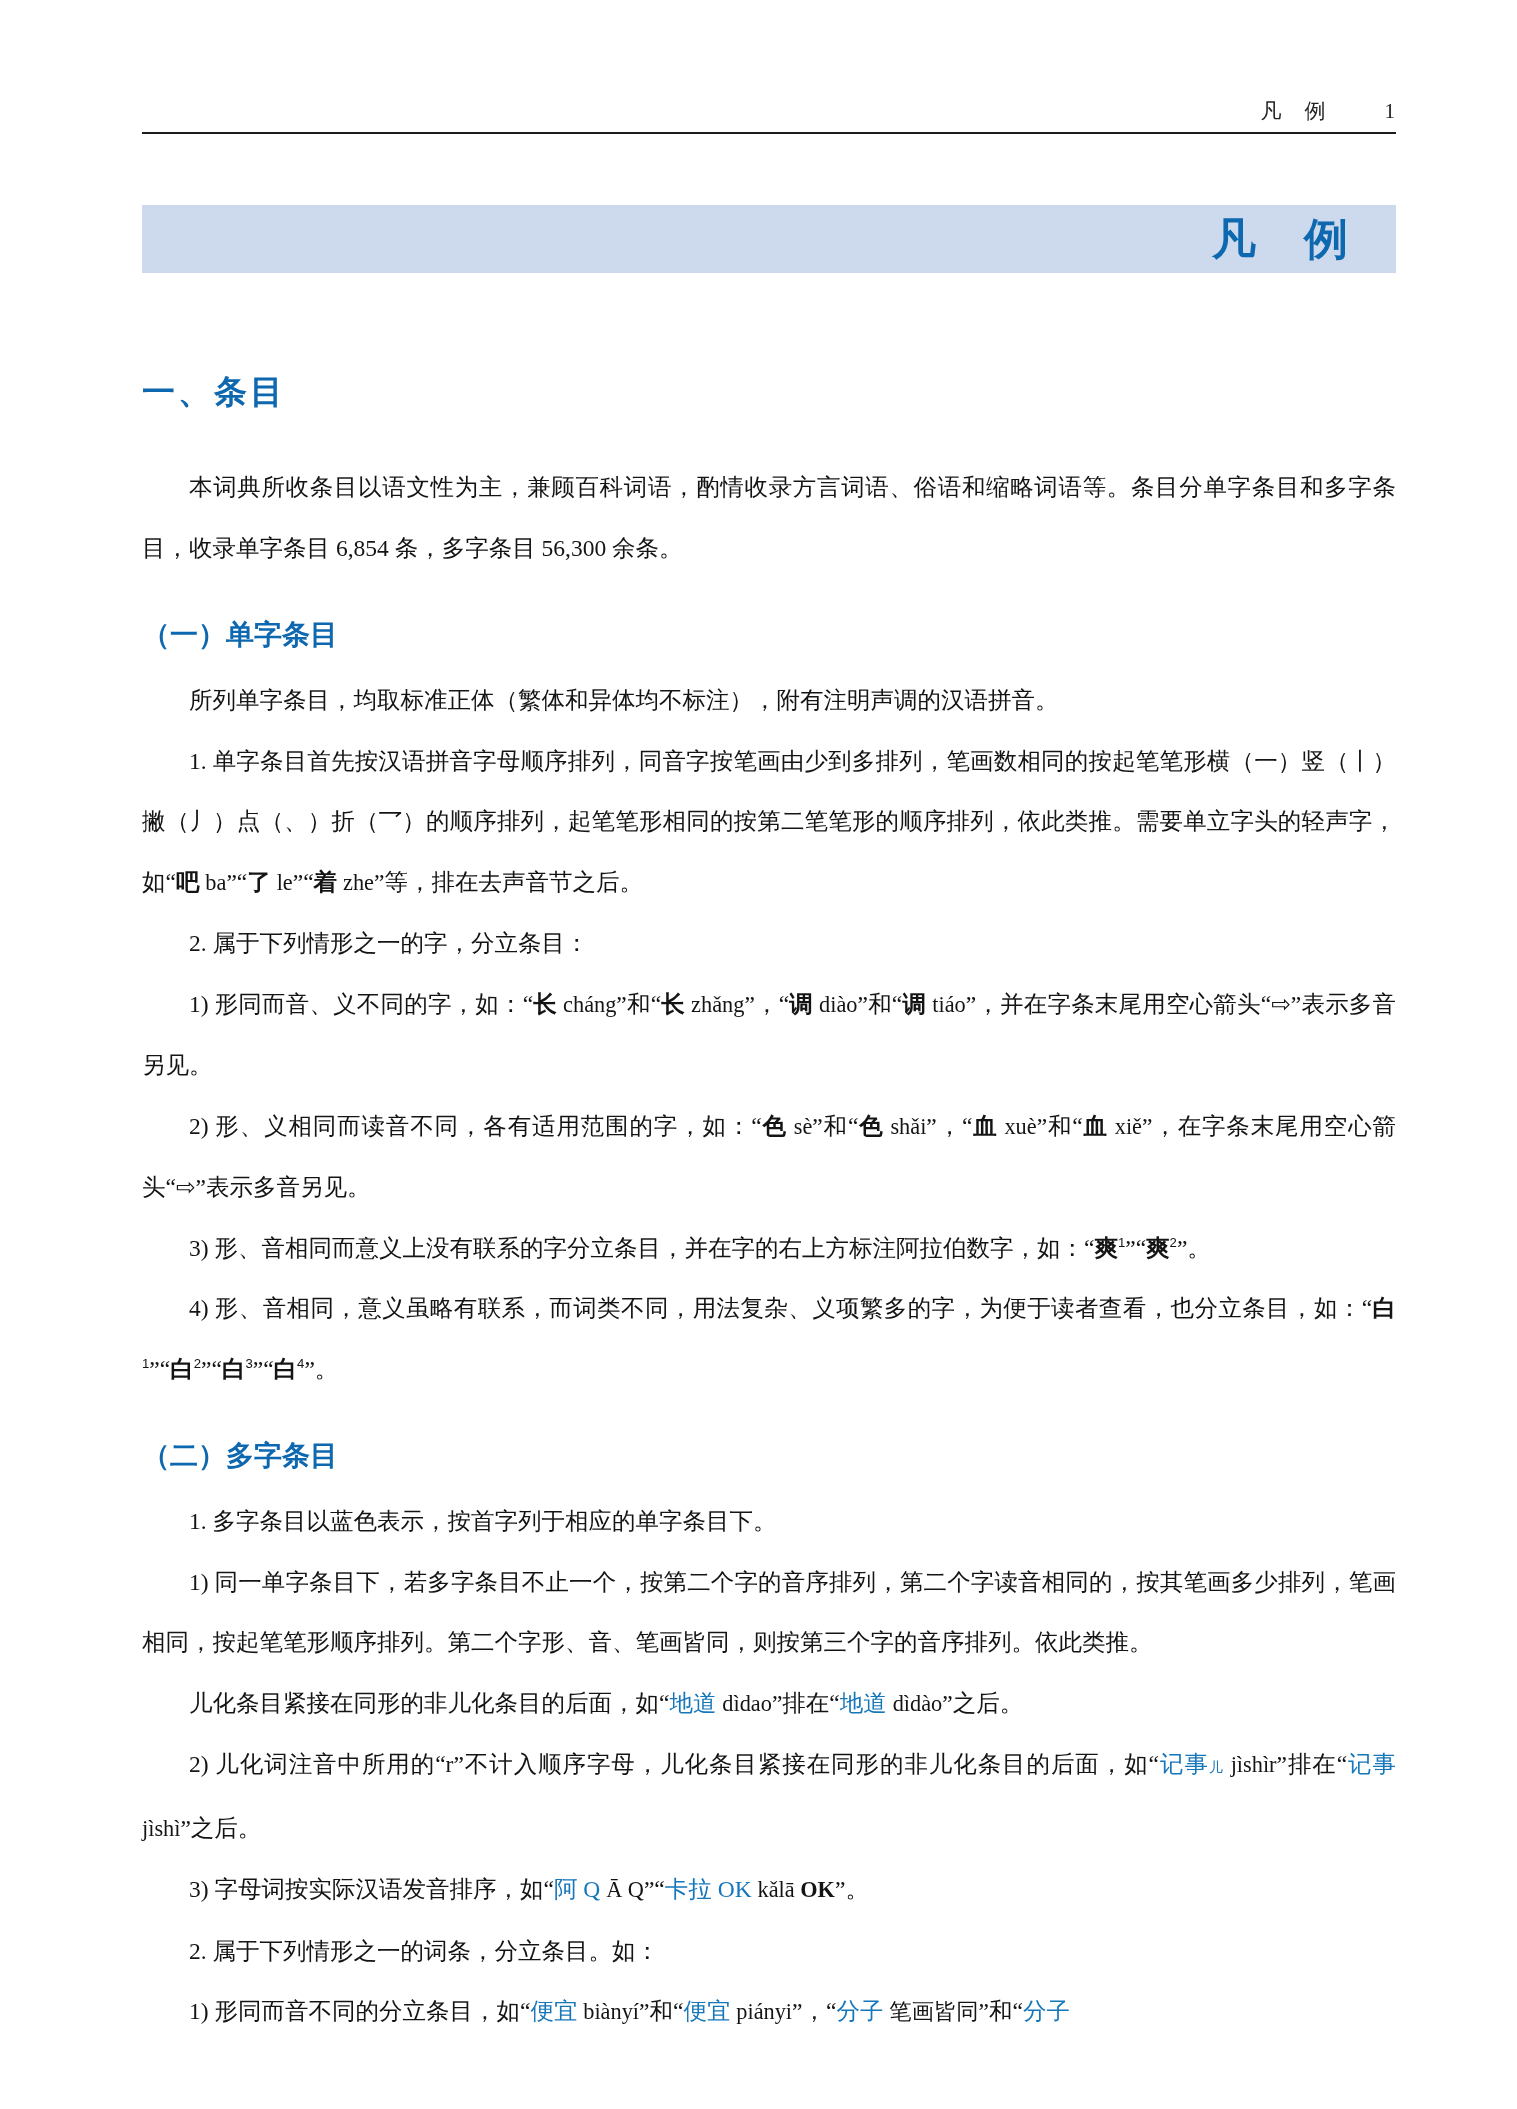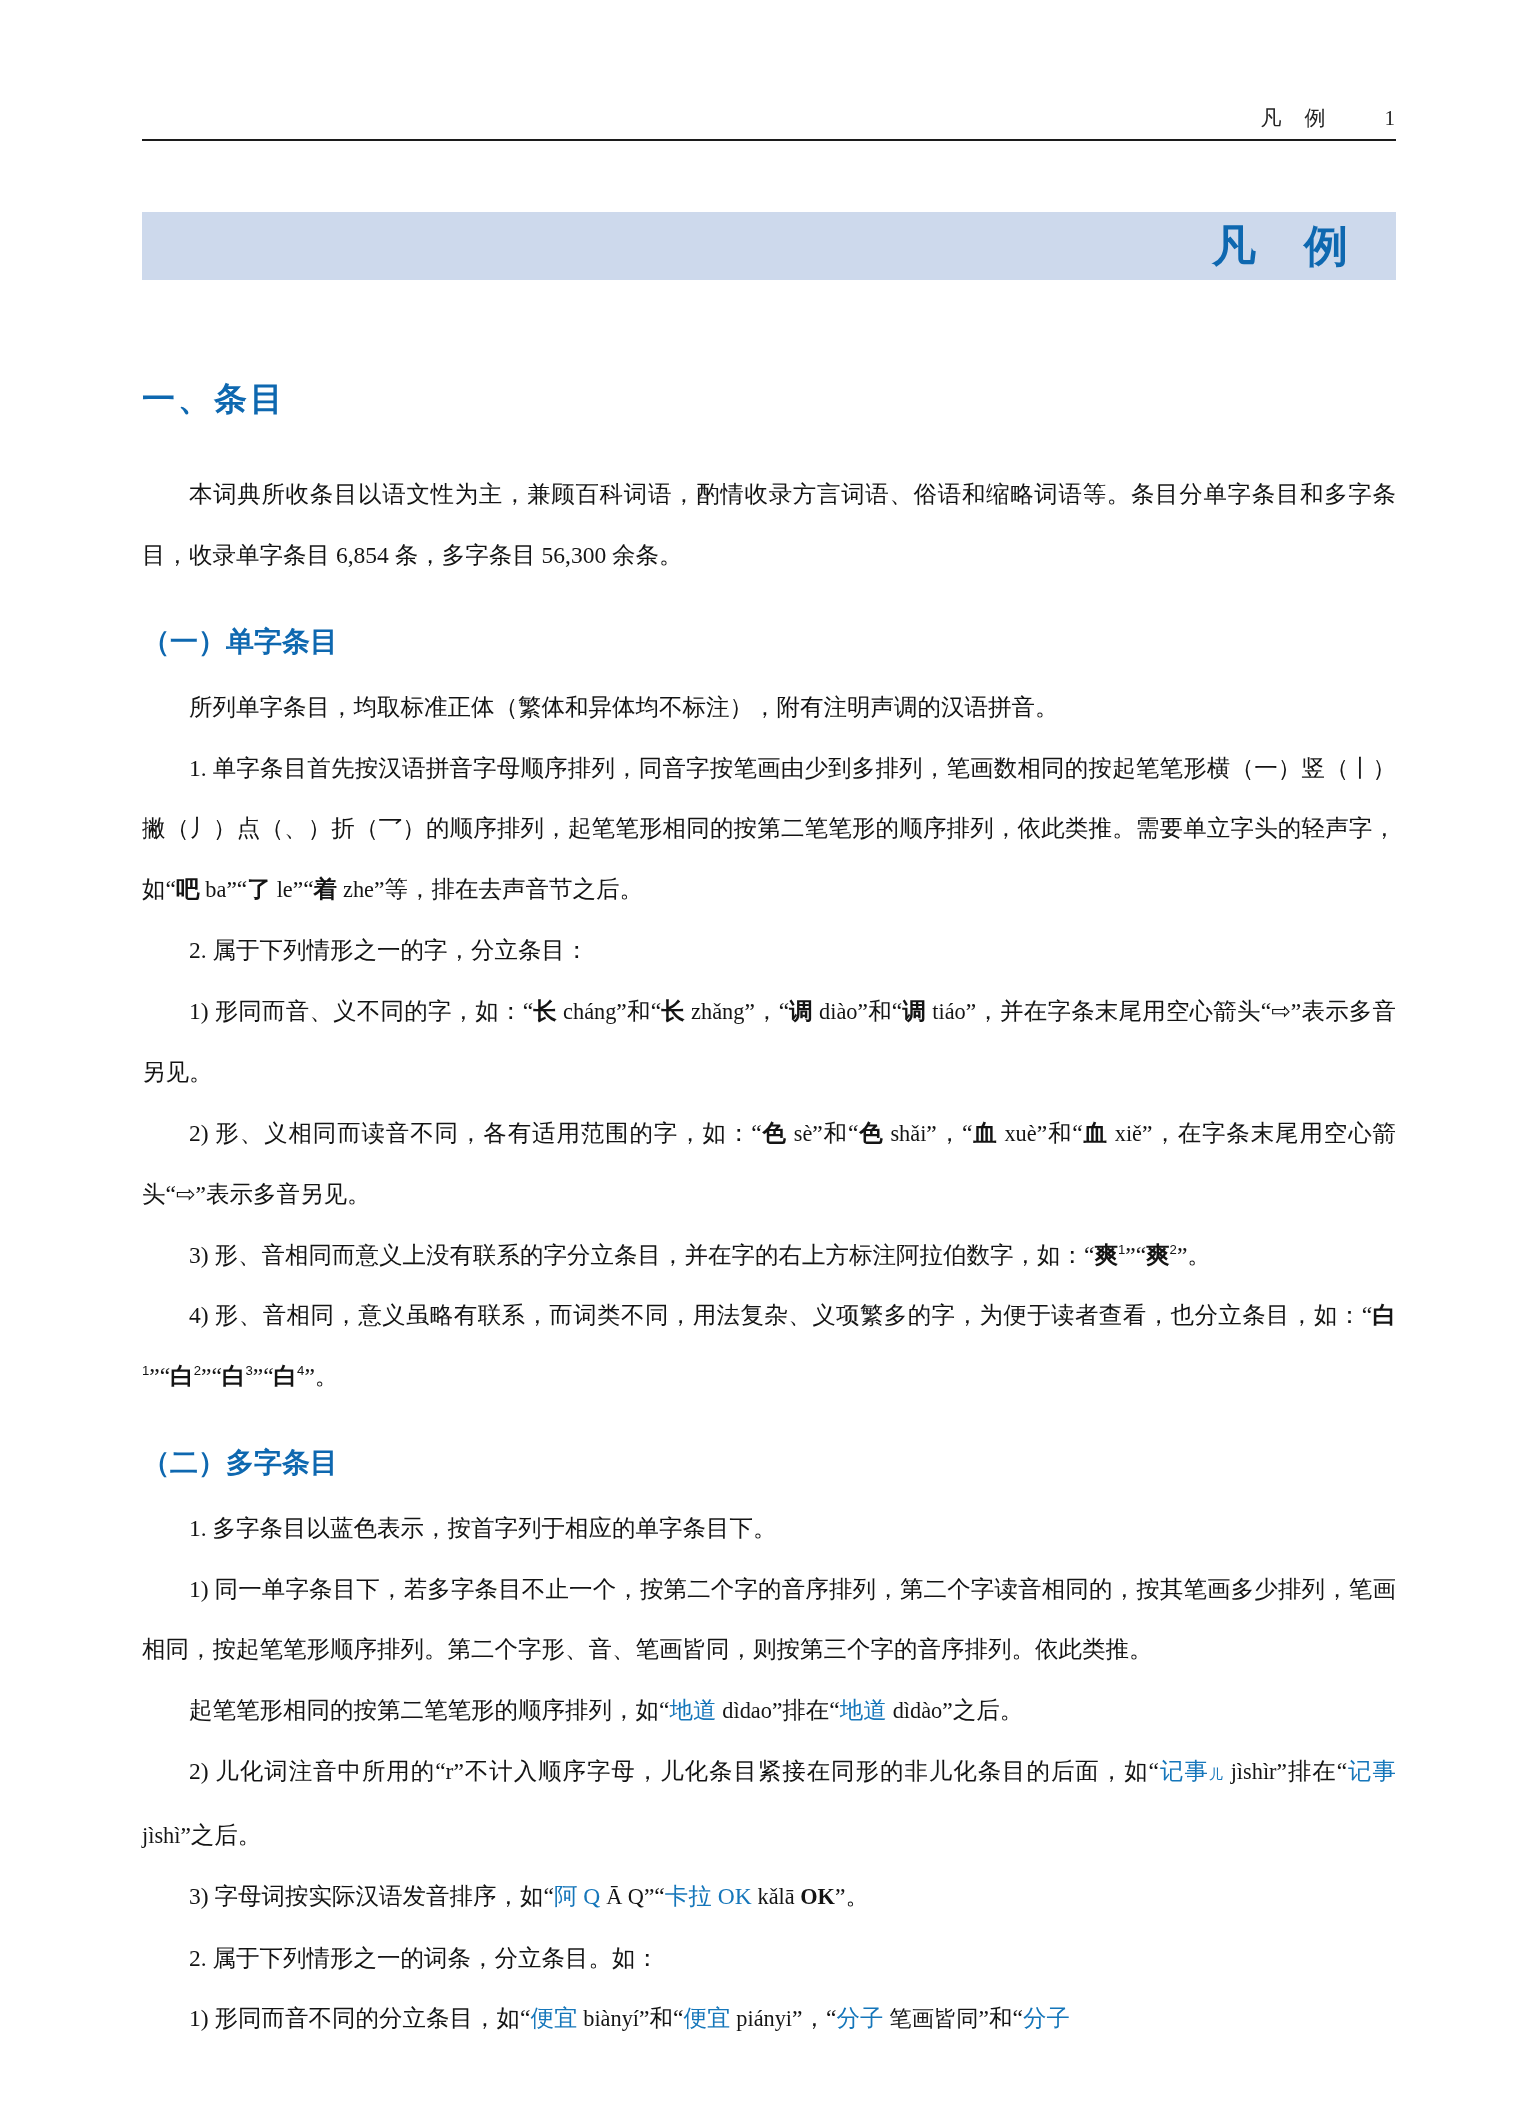--- a/index.html
+++ b/index.html
@@ -6,21 +6,21 @@
   body {
     width:1517px; height:2109px;
     background:#ffffff;
     font-family:"Liberation Serif", serif;
     color:#141414;
     position:relative;
     overflow:hidden;
   }
   .page-inner {
     position:absolute;
-    left:142px; right:121px; top:8px;
+    left:142px; right:121px; top:1px;
   }
   
   .running-head {
     margin-top:96px;
     display:flex;
     justify-content:flex-end;
     align-items:baseline;
     font-size:21px;
     color:#222;
     letter-spacing:1px;
@@ -108,20 +108,20 @@
       <p class="body-paragraph"><span>所列单字条目，均取标准正体（繁体和异体均不标注），附有注明声调的汉语拼音。</span></p>
       <p class="body-paragraph"><span>1. 单字条目首先按汉语拼音字母顺序排列，同音字按笔画由少到多排列，笔画数相同的按起笔笔形横（一）竖（丨）撇（丿）点（、）折（乛）的顺序排列，起笔笔形相同的按第二笔笔形的顺序排列，依此类推。需要单立字头的轻声字，如“</span><span class="b">吧</span><span> </span><span class="py">ba</span><span>”“</span><span class="b">了</span><span> </span><span class="py">le</span><span>”“</span><span class="b">着</span><span> </span><span class="py">zhe</span><span>”等，排在去声音节之后。</span></p>
       <p class="body-paragraph"><span>2. 属于下列情形之一的字，分立条目：</span></p>
       <p class="body-paragraph"><span>1) 形同而音、义不同的字，如：“</span><span class="b">长</span><span> </span><span class="py">cháng</span><span>”和“</span><span class="b">长</span><span> </span><span class="py">zhǎng</span><span>”，“</span><span class="b">调</span><span> </span><span class="py">diào</span><span>”和“</span><span class="b">调</span><span> </span><span class="py">tiáo</span><span>”，并在字条末尾用空心箭头“⇨”表示多音另见。</span></p>
       <p class="body-paragraph"><span>2) 形、义相同而读音不同，各有适用范围的字，如：“</span><span class="b">色</span><span> </span><span class="py">sè</span><span>”和“</span><span class="b">色</span><span> </span><span class="py">shǎi</span><span>”，“</span><span class="b">血</span><span> </span><span class="py">xuè</span><span>”和“</span><span class="b">血</span><span> </span><span class="py">xiě</span><span>”，在字条末尾用空心箭头“⇨”表示多音另见。</span></p>
       <p class="body-paragraph"><span>3) 形、音相同而意义上没有联系的字分立条目，并在字的右上方标注阿拉伯数字，如：“</span><span class="b">爽</span><span class="sup">1</span><span>”“</span><span class="b">爽</span><span class="sup">2</span><span>”。</span></p>
       <p class="body-paragraph"><span>4) 形、音相同，意义虽略有联系，而词类不同，用法复杂、义项繁多的字，为便于读者查看，也分立条目，如：“</span><span class="b">白</span><span class="sup">1</span><span>”“</span><span class="b">白</span><span class="sup">2</span><span>”“</span><span class="b">白</span><span class="sup">3</span><span>”“</span><span class="b">白</span><span class="sup">4</span><span>”。</span></p>
       <h3 class="section-heading"><span>（二）多字条目</span></h3>
       <p class="body-paragraph"><span>1. 多字条目以蓝色表示，按首字列于相应的单字条目下。</span></p>
       <p class="body-paragraph"><span>1) 同一单字条目下，若多字条目不止一个，按第二个字的音序排列，第二个字读音相同的，按其笔画多少排列，笔画相同，按起笔笔形顺序排列。第二个字形、音、笔画皆同，则按第三个字的音序排列。依此类推。</span></p>
-      <p class="body-paragraph"><span>起笔笔形相同的按第二笔笔形的顺序排列，如“</span><span class="blue">地道</span><span> </span><span class="py">dìdao</span><span>”排在“</span><span class="blue">地道</span><span> </span><span class="py">dìdào</span><span>”之后。</span></p>
+      <p class="body-paragraph"><span>儿化条目紧接在同形的非儿化条目的后面，如“</span><span class="blue">地道</span><span> </span><span class="py">dìdao</span><span>”排在“</span><span class="blue">地道</span><span> </span><span class="py">dìdào</span><span>”之后。</span></p>
       <p class="body-paragraph"><span>2) 儿化词注音中所用的“r”不计入顺序字母，儿化条目紧接在同形的非儿化条目的后面，如“</span><span class="blue">记事</span><span class="blue rr">儿</span><span> </span><span class="py">jìshìr</span><span>”排在“</span><span class="blue">记事</span><span> </span><span class="py">jìshì</span><span>”之后。</span></p>
       <p class="body-paragraph"><span>3) 字母词按实际汉语发音排序，如“</span><span class="blue">阿 Q</span><span> </span><span class="py">Ā Q</span><span>”“</span><span class="blue">卡拉 OK</span><span> </span><span class="py">kǎlā </span><span class="py b">OK</span><span>”。</span></p>
       <p class="body-paragraph"><span>2. 属于下列情形之一的词条，分立条目。如：</span></p>
       <p class="body-paragraph"><span>1) 形同而音不同的分立条目，如“</span><span class="blue">便宜</span><span> </span><span class="py">biànyí</span><span>”和“</span><span class="blue">便宜</span><span> </span><span class="py">piányi</span><span>”，“</span><span class="blue">分子</span><span> </span><span class="py">笔画皆同</span><span>”和“</span><span class="blue">分子</span></p>
     </div>
 
 </div>
 
 </body></html>

